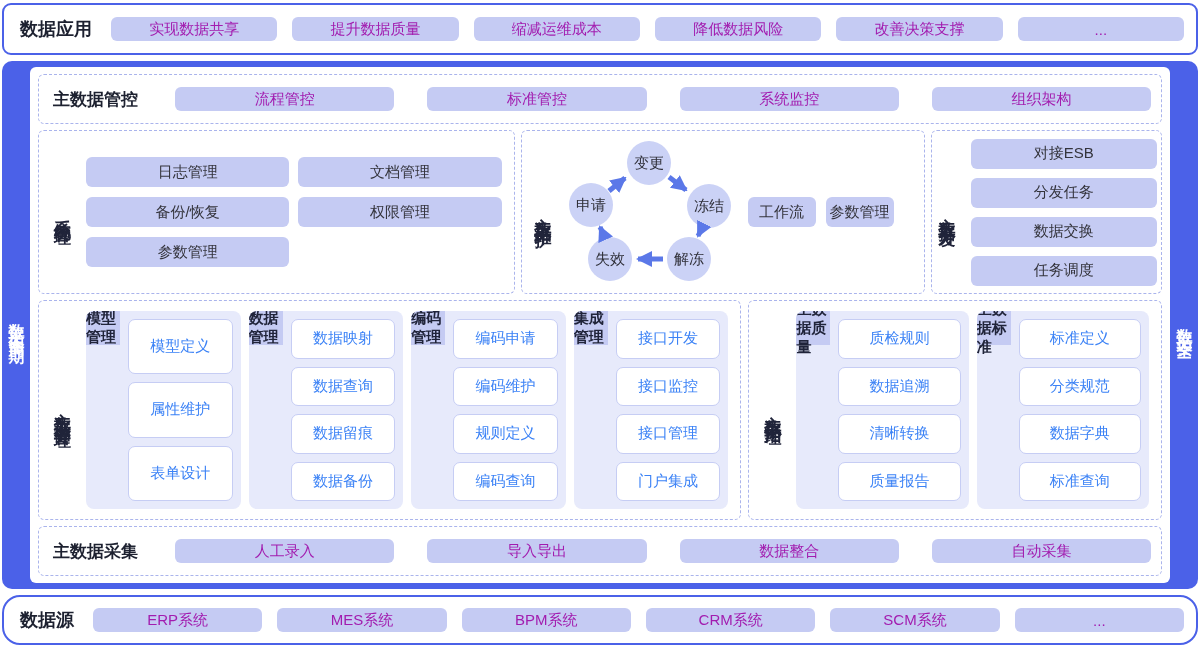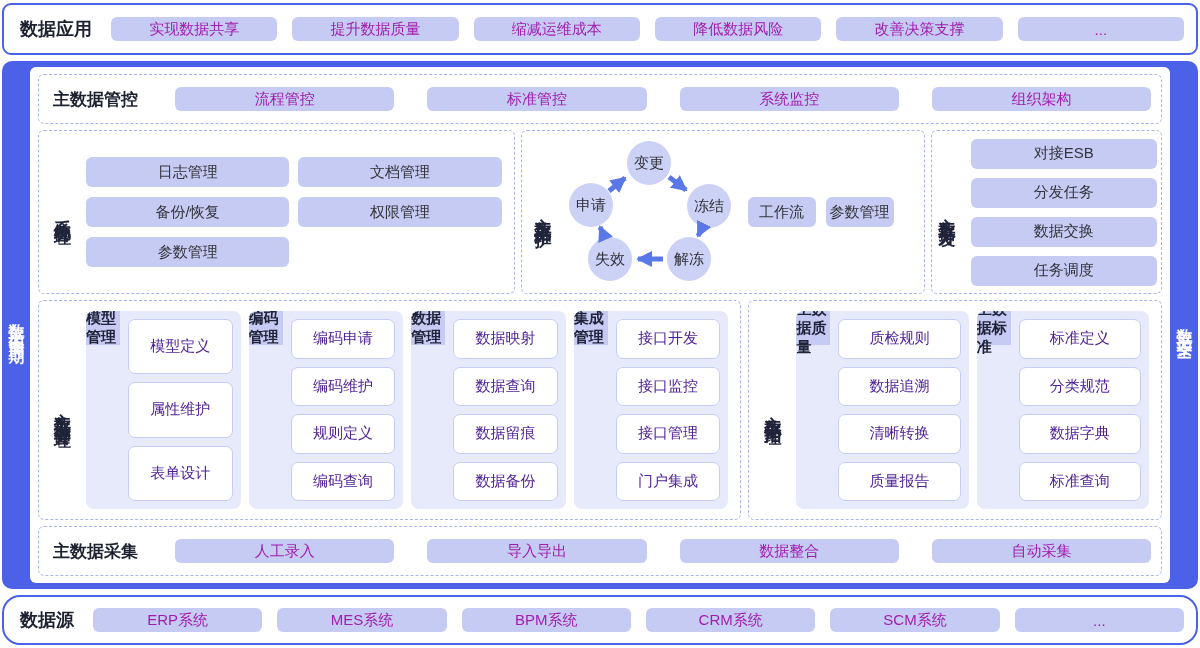--- a/index.html
+++ b/index.html
@@ -59,21 +59,21 @@
   
   .colpanel { display:flex; align-items:center; gap:12px; padding:10px 12px; }
   .biz { flex:706 0 0; }
   .gov { flex:404 0 0; }
   .cols { flex:1; display:flex; gap:8px; height:198px; }
   .col { flex:1; display:flex; flex-direction:row; border-radius:8px; overflow:hidden; background:#e7eafb; }
   .col-header { height:34px; flex:0 0 34px; background:#c5cbf3; display:flex; align-items:center; justify-content:center;
                 font-weight:700; font-size:15px; color:#20243a; }
   .col-body { flex:1; padding:8px; display:flex; flex-direction:column; gap:8px; }
   .item { flex:1; background:#fff; border:1px solid #c6cdf4; border-radius:7px;
-          display:flex; align-items:center; justify-content:center; font-size:15px; color:#4c1d95; }
+          display:flex; align-items:center; justify-content:center; font-size:15px; color:#3b82f6; }
 
   .cycle-svg { flex:0 0 185px; }
   .cycle-text { font-size:15px; fill:#2f2f38; font-weight:500; }
 </style>
 </head>
 <body>
 
 <div class="page">
 
   <div class="box top-box">
@@ -162,35 +162,35 @@
           <div class="cols">
             <div class="col">
               <div class="col-header">模型管理</div>
               <div class="col-body">
                 <div class="item">模型定义</div>
                 <div class="item">属性维护</div>
                 <div class="item">表单设计</div>
               </div>
             </div>
             <div class="col">
+              <div class="col-header">数据管理</div>
+              <div class="col-body">
+                <div class="item">数据映射</div>
+                <div class="item">数据查询</div>
+                <div class="item">数据留痕</div>
+                <div class="item">数据备份</div>
+              </div>
+            </div>
+            <div class="col">
               <div class="col-header">编码管理</div>
               <div class="col-body">
                 <div class="item">编码申请</div>
                 <div class="item">编码维护</div>
                 <div class="item">规则定义</div>
                 <div class="item">编码查询</div>
-              </div>
-            </div>
-            <div class="col">
-              <div class="col-header">数据管理</div>
-              <div class="col-body">
-                <div class="item">数据映射</div>
-                <div class="item">数据查询</div>
-                <div class="item">数据留痕</div>
-                <div class="item">数据备份</div>
               </div>
             </div>
             <div class="col">
               <div class="col-header">集成管理</div>
               <div class="col-body">
                 <div class="item">接口开发</div>
                 <div class="item">接口监控</div>
                 <div class="item">接口管理</div>
                 <div class="item">门户集成</div>
               </div>

